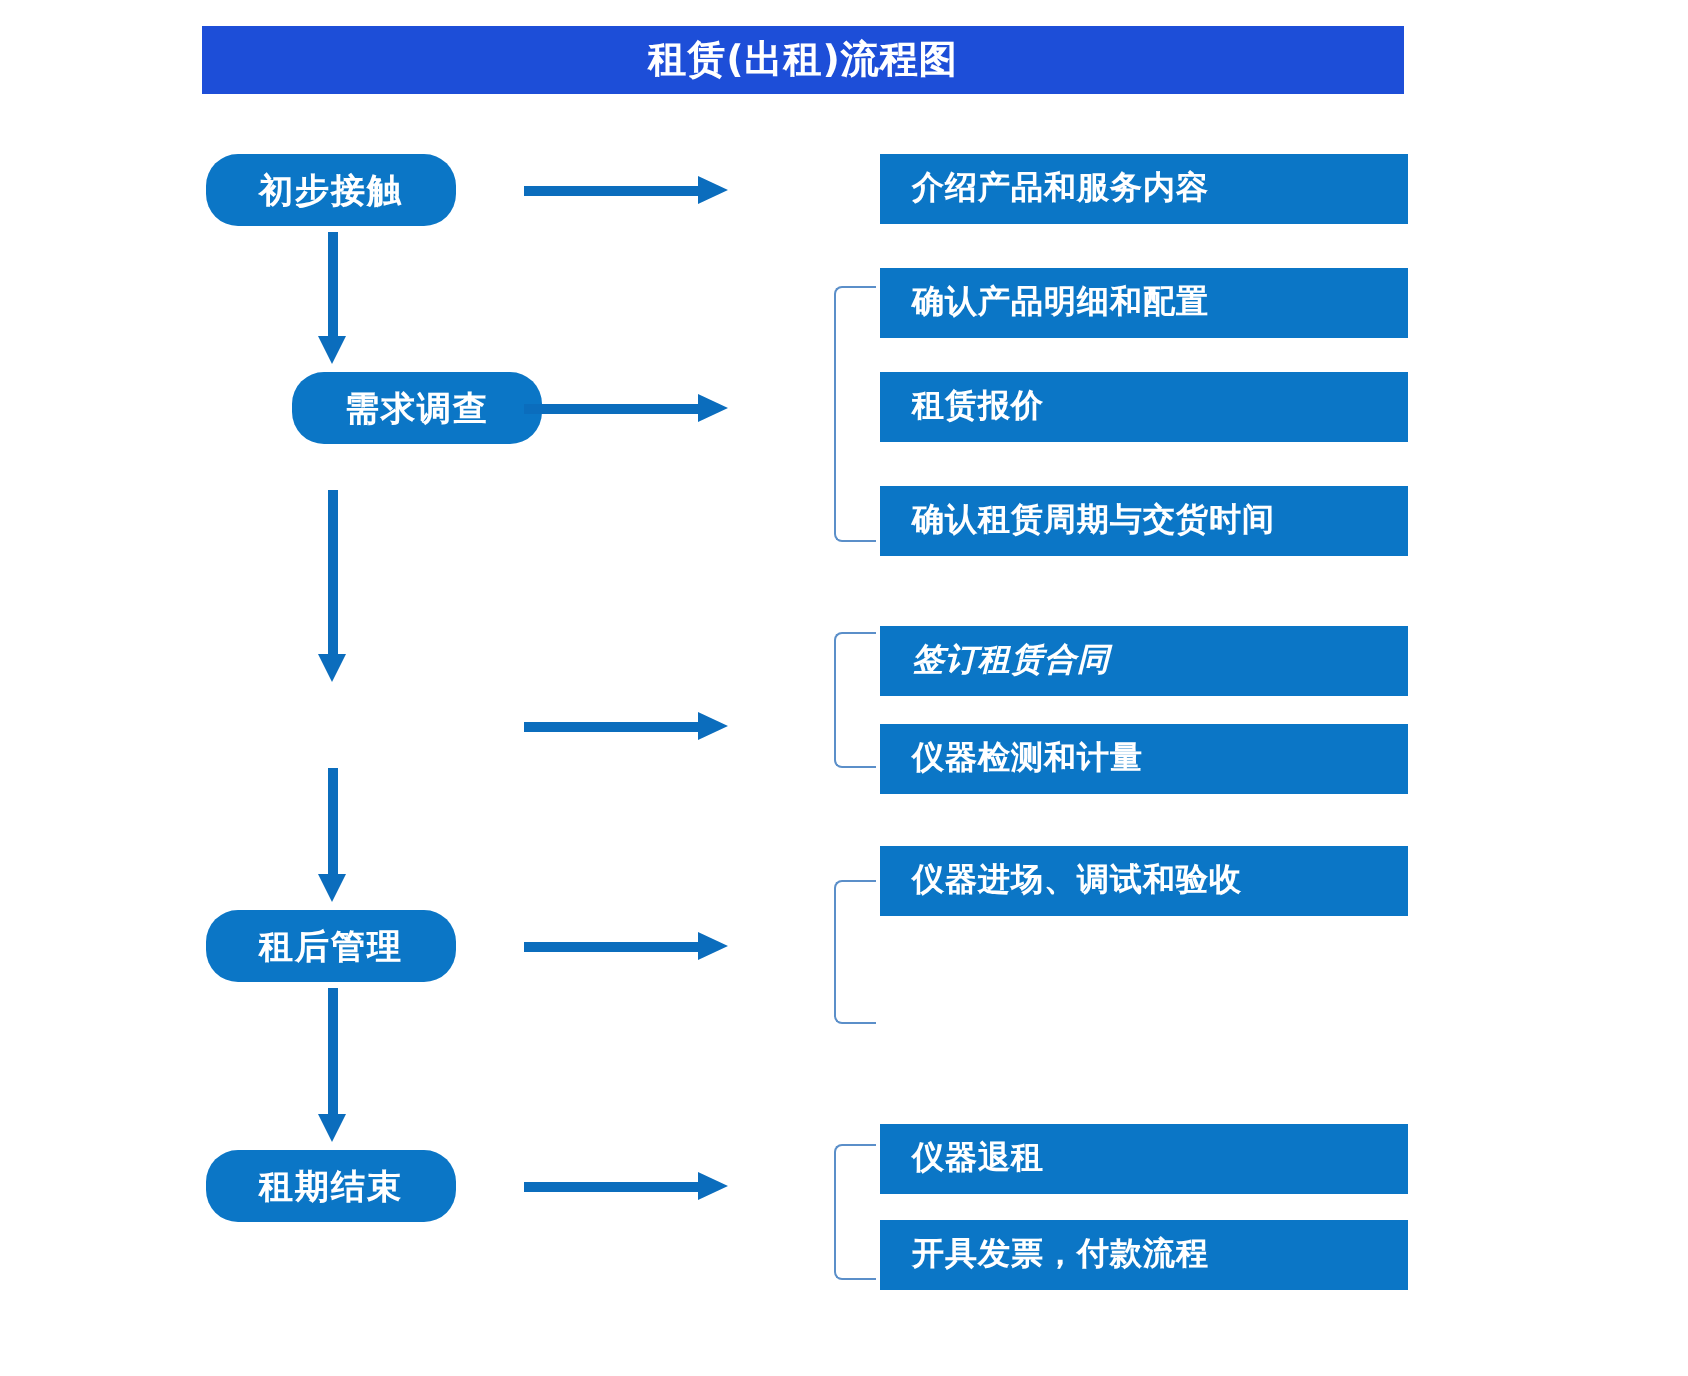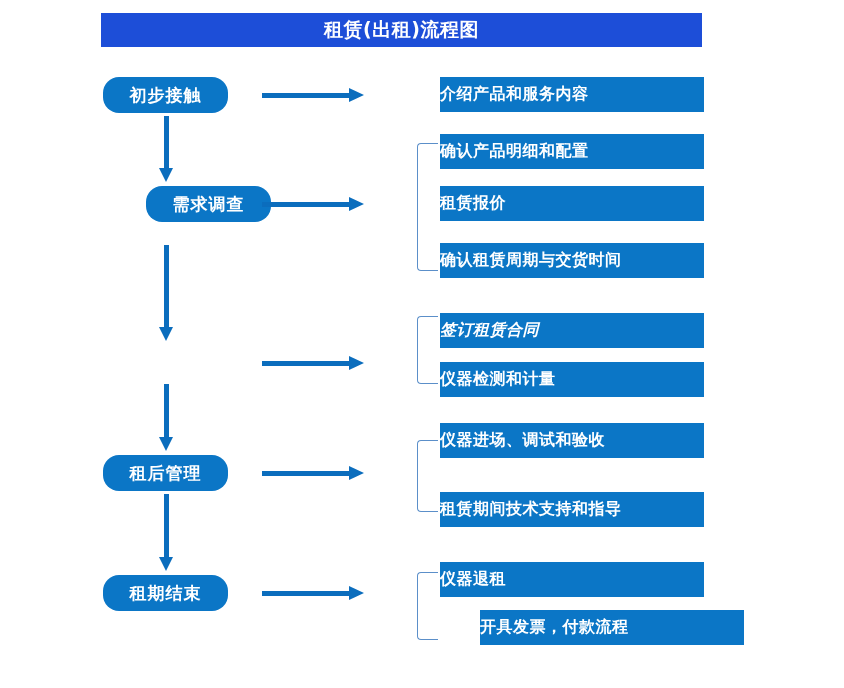--- a/index.html
+++ b/index.html
@@ -58,20 +58,21 @@
     position: absolute;
     left: 440px;
     width: 264px;
     height: 35px;
     background: #0b76c6;
     color: #ffffff;
     font-size: 16px;
     font-weight: bold;
     display: flex;
     align-items: center;
+    padding-left: 16px;
     box-sizing: border-box;
     letter-spacing: 0.5px;
   }
 
   
   .h-arrow {
     position: absolute;
     left: 262px;
     width: 102px;
     height: 14px;
@@ -207,19 +208,18 @@
   <div class="detail-box" style="top:186px;">租赁报价</div>
 
   <div class="detail-box" style="top:243px;">确认租赁周期与交货时间</div>
 
   <div class="detail-box" style="top:313px;font-style:italic;">签订租赁合同</div>
 
   <div class="detail-box" style="top:362px;">仪器检测和计量</div>
 
   <div class="detail-box" style="top:423px;">仪器进场、调试和验收</div>
 
-  <div class="detail-box" style="top:492px;">租赁期间技术支持和指导</div>
 
   <div class="detail-box" style="top:562px;">仪器退租</div>
 
-  <div class="detail-box" style="top:610px;margin-left:40px;">开具发票，付款流程</div>
+  <div class="detail-box" style="top:610px;">开具发票，付款流程</div>
 
 </div>
 
 </body></html>

